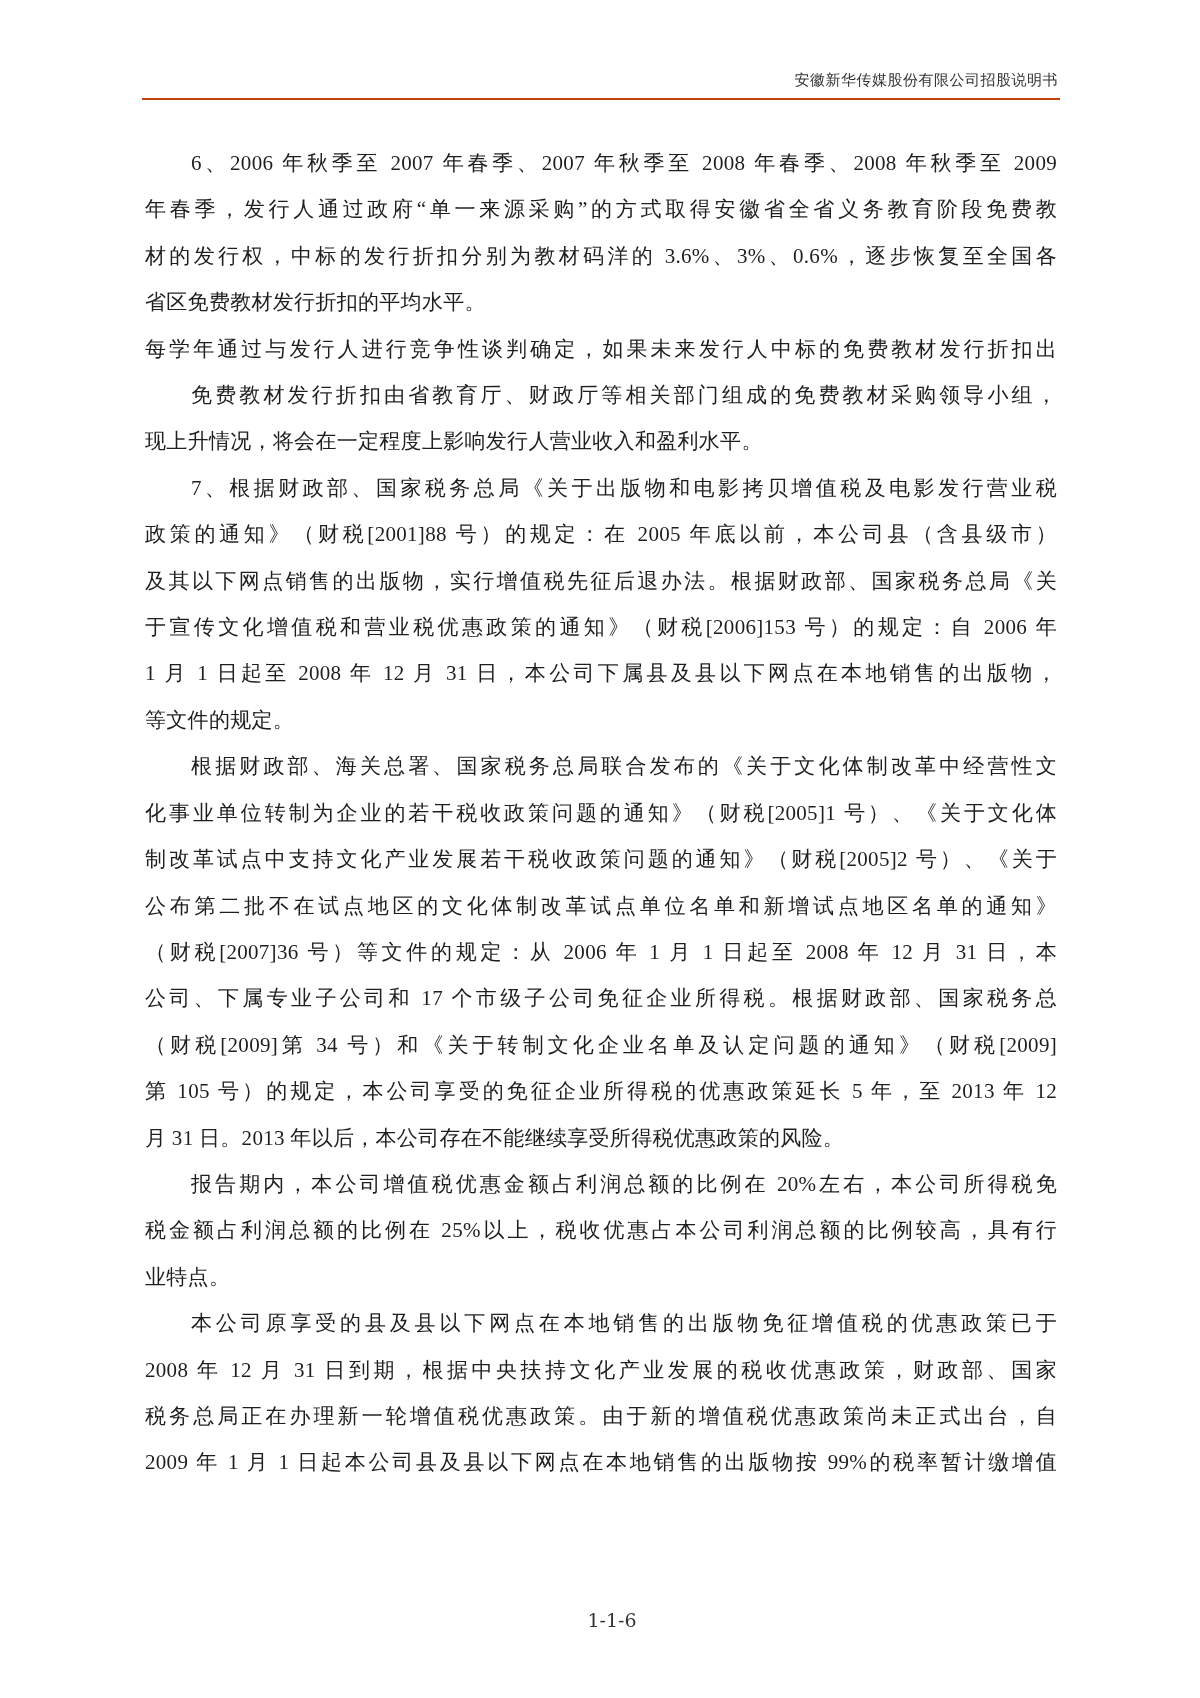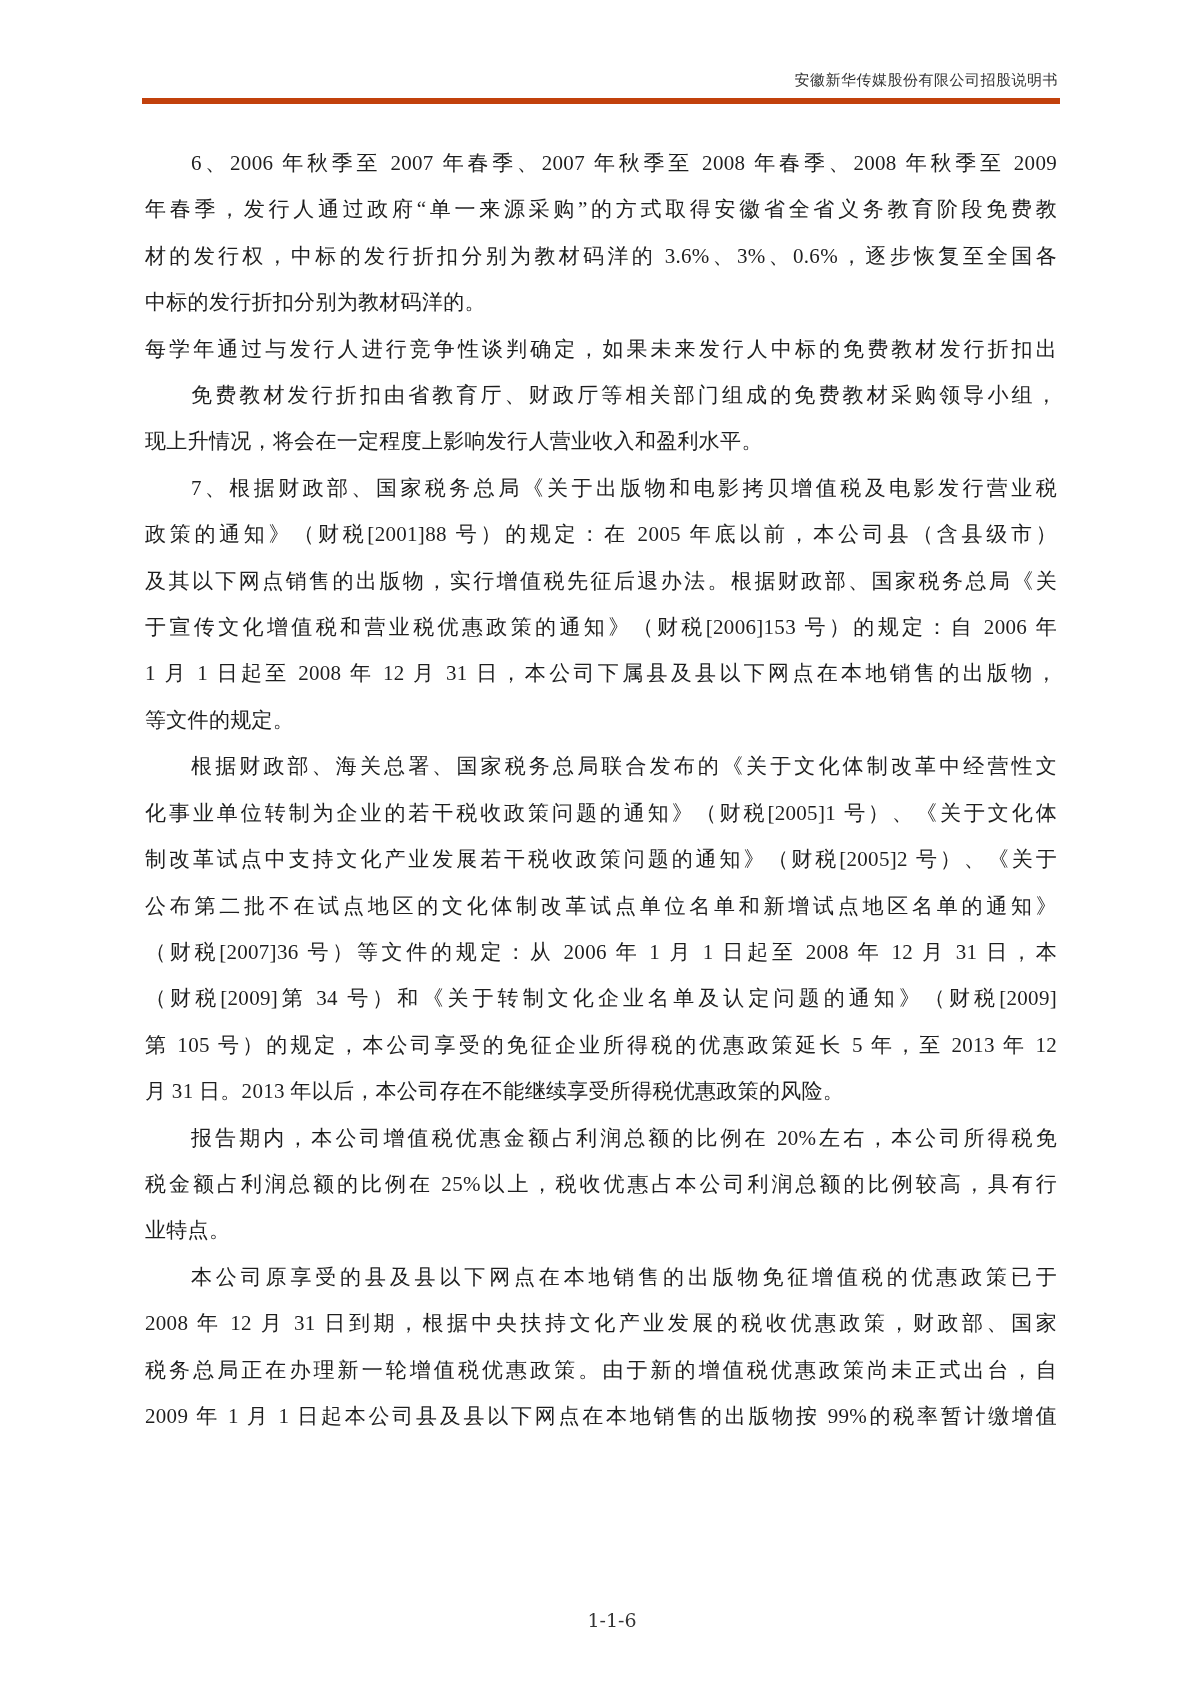--- a/index.html
+++ b/index.html
@@ -1,19 +1,19 @@
 <!DOCTYPE html>
 <html><head>
 <meta charset="utf-8">
 <style>
   html, body { margin: 0; padding: 0; background: #ffffff; }
   body { width: 1200px; height: 1698px; position: relative; overflow: hidden;
          font-family: "DejaVu Serif", "Liberation Serif", serif; color: #1e1e1e; }
   .header { position: absolute; left: 142px; top: 66px; width: 918px; height: 32px;
-            border-bottom: 6px solid #c2410c; }
+            border-bottom: 2px solid #c2410c; }
   .header-title { position: absolute; right: 2px; top: 5px; font-size: 15px; color: #333;
                   letter-spacing: 0.5px; }
   .body-text { position: absolute; left: 145px; top: 140px; width: 912px; }
   .para { margin: 0; font-size: 21px; line-height: 46.4px; text-align: justify;
           text-align-last: left; letter-spacing: 0.3px; font-family: Liberation Serif, serif; }
   .line { display: block; white-space: nowrap; text-align-last: justify; text-align: justify; }
   .line.last { text-align-last: left; }
   .footer { position: absolute; left: 0; width: 1200px; top: 1609px; text-align: center;
             font-size: 19px; color: #333; margin-left: 12px; }
 </style>
@@ -22,41 +22,42 @@
 
 <div class="header">
   <span class="header-title">安徽新华传媒股份有限公司招股说明书</span>
 </div>
 
 <div class="body-text">
   <p class="para">
     <span class="line" style="padding-left:46px">6、2006 年秋季至 2007 年春季、2007 年秋季至 2008 年春季、2008 年秋季至 2009</span>
     <span class="line">年春季，发行人通过政府“单一来源采购”的方式取得安徽省全省义务教育阶段免费教</span>
     <span class="line">材的发行权，中标的发行折扣分别为教材码洋的 3.6%、3%、0.6%，逐步恢复至全国各</span>
-    <span class="line last">中标的发行折扣分别为教材码洋的。</span>
+    <span class="line last">省区免费教材发行折扣的平均水平。</span>
   </p>
   <p class="para">
     <span class="line">每学年通过与发行人进行竞争性谈判确定，如果未来发行人中标的免费教材发行折扣出</span>
     <span class="line" style="padding-left:46px">免费教材发行折扣由省教育厅、财政厅等相关部门组成的免费教材采购领导小组，</span>
     <span class="line last">现上升情况，将会在一定程度上影响发行人营业收入和盈利水平。</span>
   </p>
   <p class="para">
     <span class="line" style="padding-left:46px">7、根据财政部、国家税务总局《关于出版物和电影拷贝增值税及电影发行营业税</span>
     <span class="line">政策的通知》（财税[2001]88 号）的规定：在 2005 年底以前，本公司县（含县级市）</span>
     <span class="line">及其以下网点销售的出版物，实行增值税先征后退办法。根据财政部、国家税务总局《关</span>
     <span class="line">于宣传文化增值税和营业税优惠政策的通知》（财税[2006]153 号）的规定：自 2006 年</span>
     <span class="line">1 月 1 日起至 2008 年 12 月 31 日，本公司下属县及县以下网点在本地销售的出版物，</span>
     <span class="line last">等文件的规定。</span>
   </p>
   <p class="para">
     <span class="line" style="padding-left:46px">根据财政部、海关总署、国家税务总局联合发布的《关于文化体制改革中经营性文</span>
     <span class="line">化事业单位转制为企业的若干税收政策问题的通知》（财税[2005]1 号）、《关于文化体</span>
     <span class="line">制改革试点中支持文化产业发展若干税收政策问题的通知》（财税[2005]2 号）、《关于</span>
     <span class="line">公布第二批不在试点地区的文化体制改革试点单位名单和新增试点地区名单的通知》</span>
     <span class="line">（财税[2007]36 号）等文件的规定：从 2006 年 1 月 1 日起至 2008 年 12 月 31 日，本</span>
+    <span class="line">公司、下属专业子公司和 17 个市级子公司免征企业所得税。根据财政部、国家税务总</span>
     <span class="line">（财税[2009]第 34 号）和《关于转制文化企业名单及认定问题的通知》（财税[2009]</span>
     <span class="line">第 105 号）的规定，本公司享受的免征企业所得税的优惠政策延长 5 年，至 2013 年 12</span>
     <span class="line last">月 31 日。2013 年以后，本公司存在不能继续享受所得税优惠政策的风险。</span>
   </p>
   <p class="para">
     <span class="line" style="padding-left:46px">报告期内，本公司增值税优惠金额占利润总额的比例在 20%左右，本公司所得税免</span>
     <span class="line">税金额占利润总额的比例在 25%以上，税收优惠占本公司利润总额的比例较高，具有行</span>
     <span class="line last">业特点。</span>
   </p>
   <p class="para">

